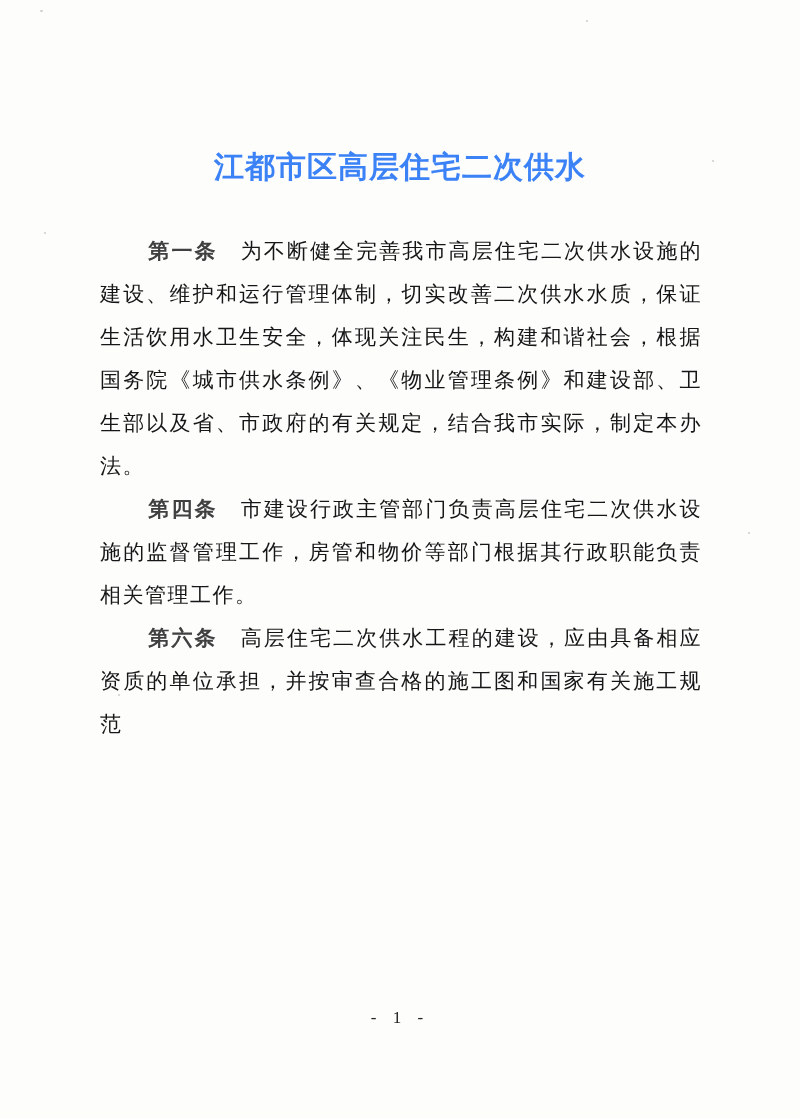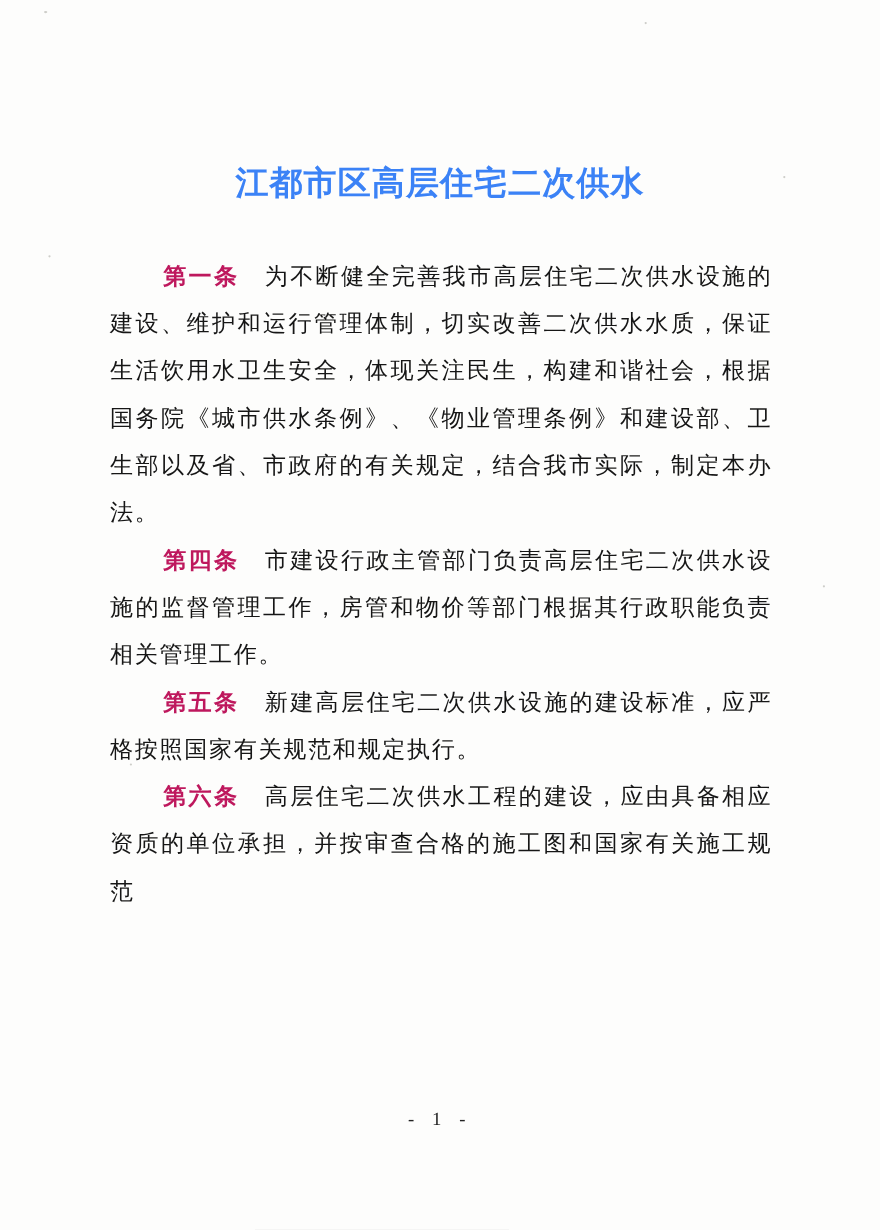--- a/index.html
+++ b/index.html
@@ -46,21 +46,21 @@
     color: #161616;
   }
   p.article {
     margin: 0;
     padding: 0;
     text-indent: 2.3em;
   }
   .art-num {
     font-weight: bold;
     margin-right: 1.1em;
-    color: #be185d;
+    color: #404040;
   }
   .page-footer {
     position: absolute;
     top: 1008px;
     left: 0;
     width: 100%;
     text-align: center;
     font-size: 17px;
     letter-spacing: 6px;
     color: #222;
@@ -84,21 +84,20 @@
 
 <div class="page">
 
   <div class="title-block">
     <span class="title-line">江都市区高层住宅二次供水</span>
   </div>
 
   <div class="doc-body">
     <p class="article"><b class="art-num">第一条</b><span>为不断健全完善我市高层住宅二次供水设施的建设、维护和运行管理体制，切实改善二次供水水质，保证生活饮用水卫生安全，体现关注民生，构建和谐社会，根据国务院《城市供水条例》、《物业管理条例》和建设部、卫生部以及省、市政府的有关规定，结合我市实际，制定本办法。</span></p>
     <p class="article"><b class="art-num">第四条</b><span>市建设行政主管部门负责高层住宅二次供水设施的监督管理工作，房管和物价等部门根据其行政职能负责相关管理工作。</span></p>
-    <p class="article"><b class="art-num">第五条</b><span>新建高层住宅二次供水设施的建设标准，应严格按照国家有关规范和规定执行。</span></p>
     <p class="article"><b class="art-num">第六条</b><span>高层住宅二次供水工程的建设，应由具备相应资质的单位承担，并按审查合格的施工图和国家有关施工规范</span></p>
   </div>
 
   <div class="page-footer">- 1 -</div>
 
   <div class="speck s1"></div>
   <div class="speck s2"></div>
   <div class="speck s3"></div>
   <div class="speck s4"></div>
   <div class="speck s5"></div>

